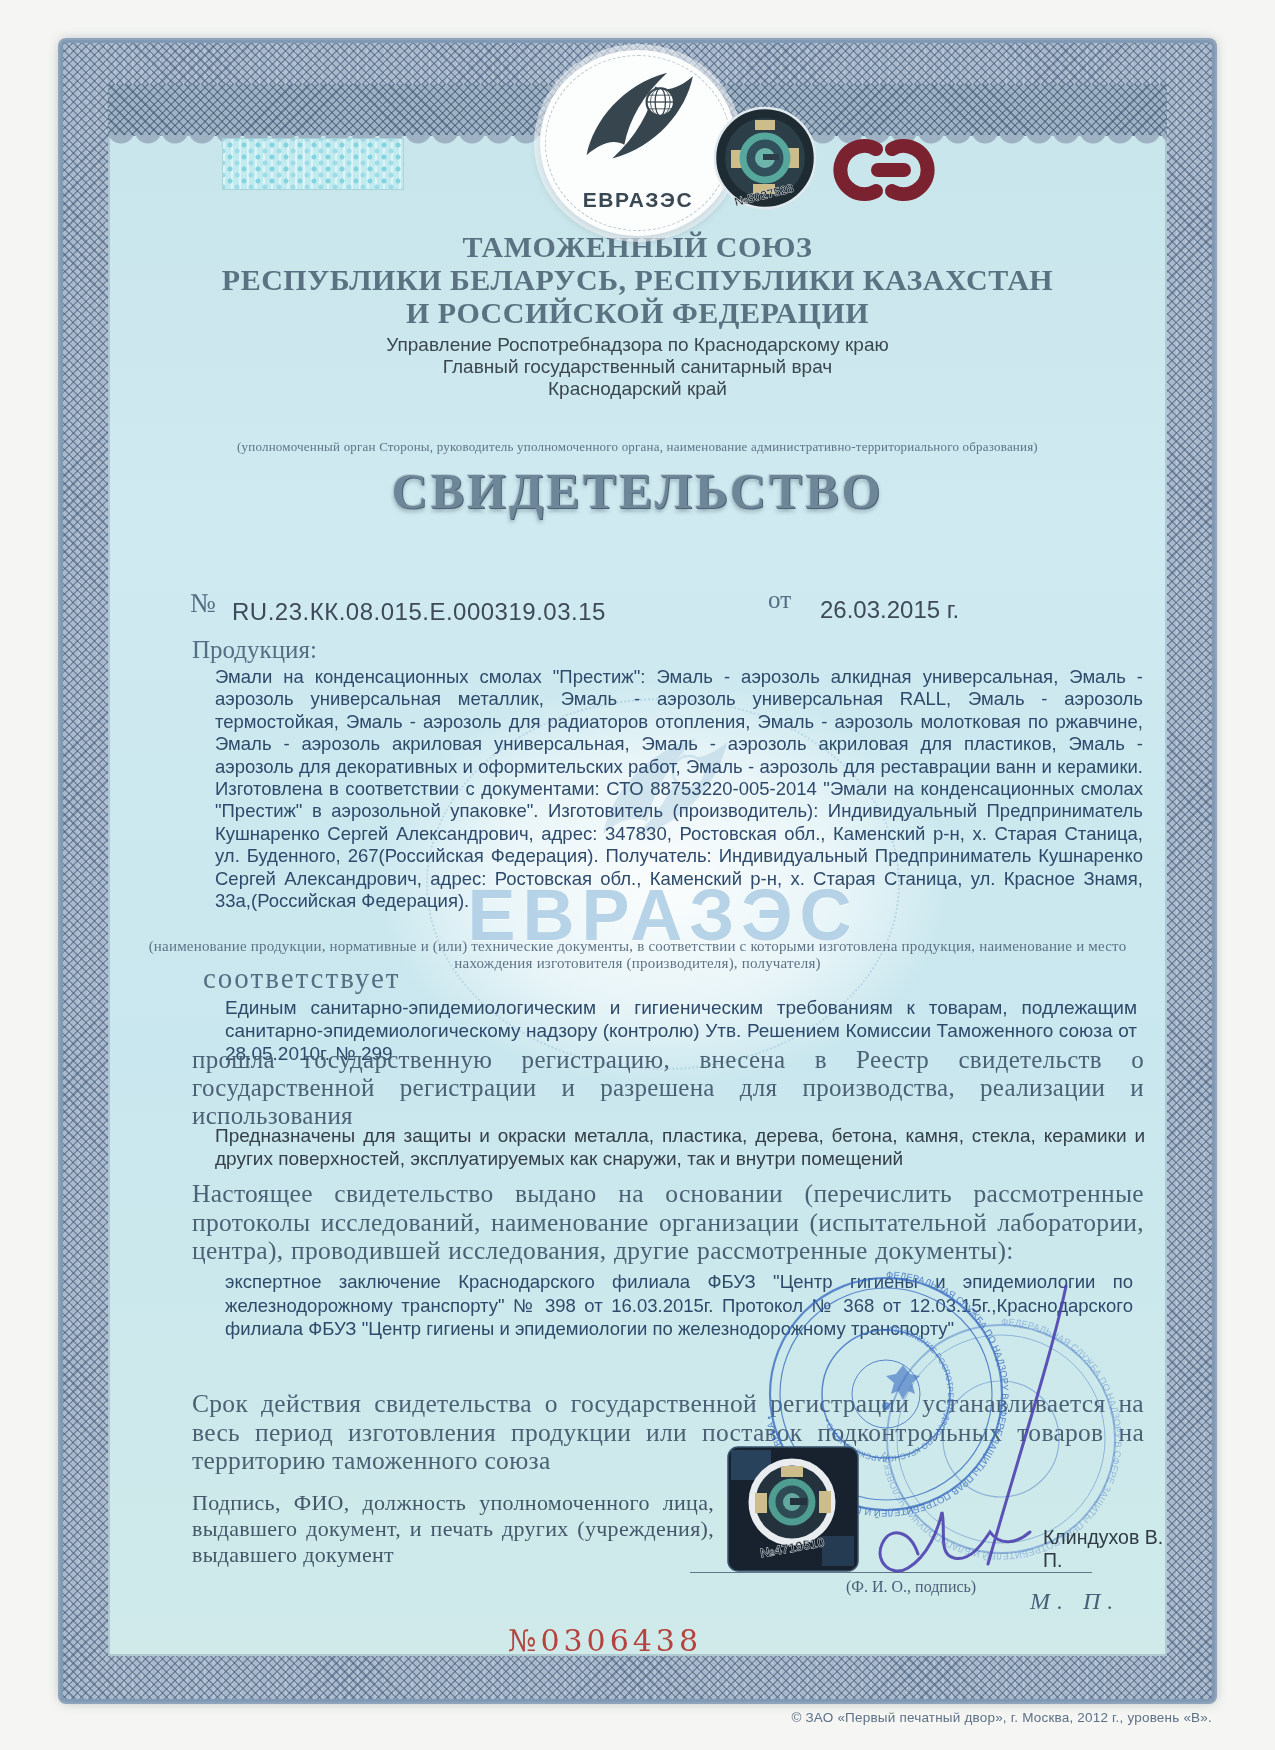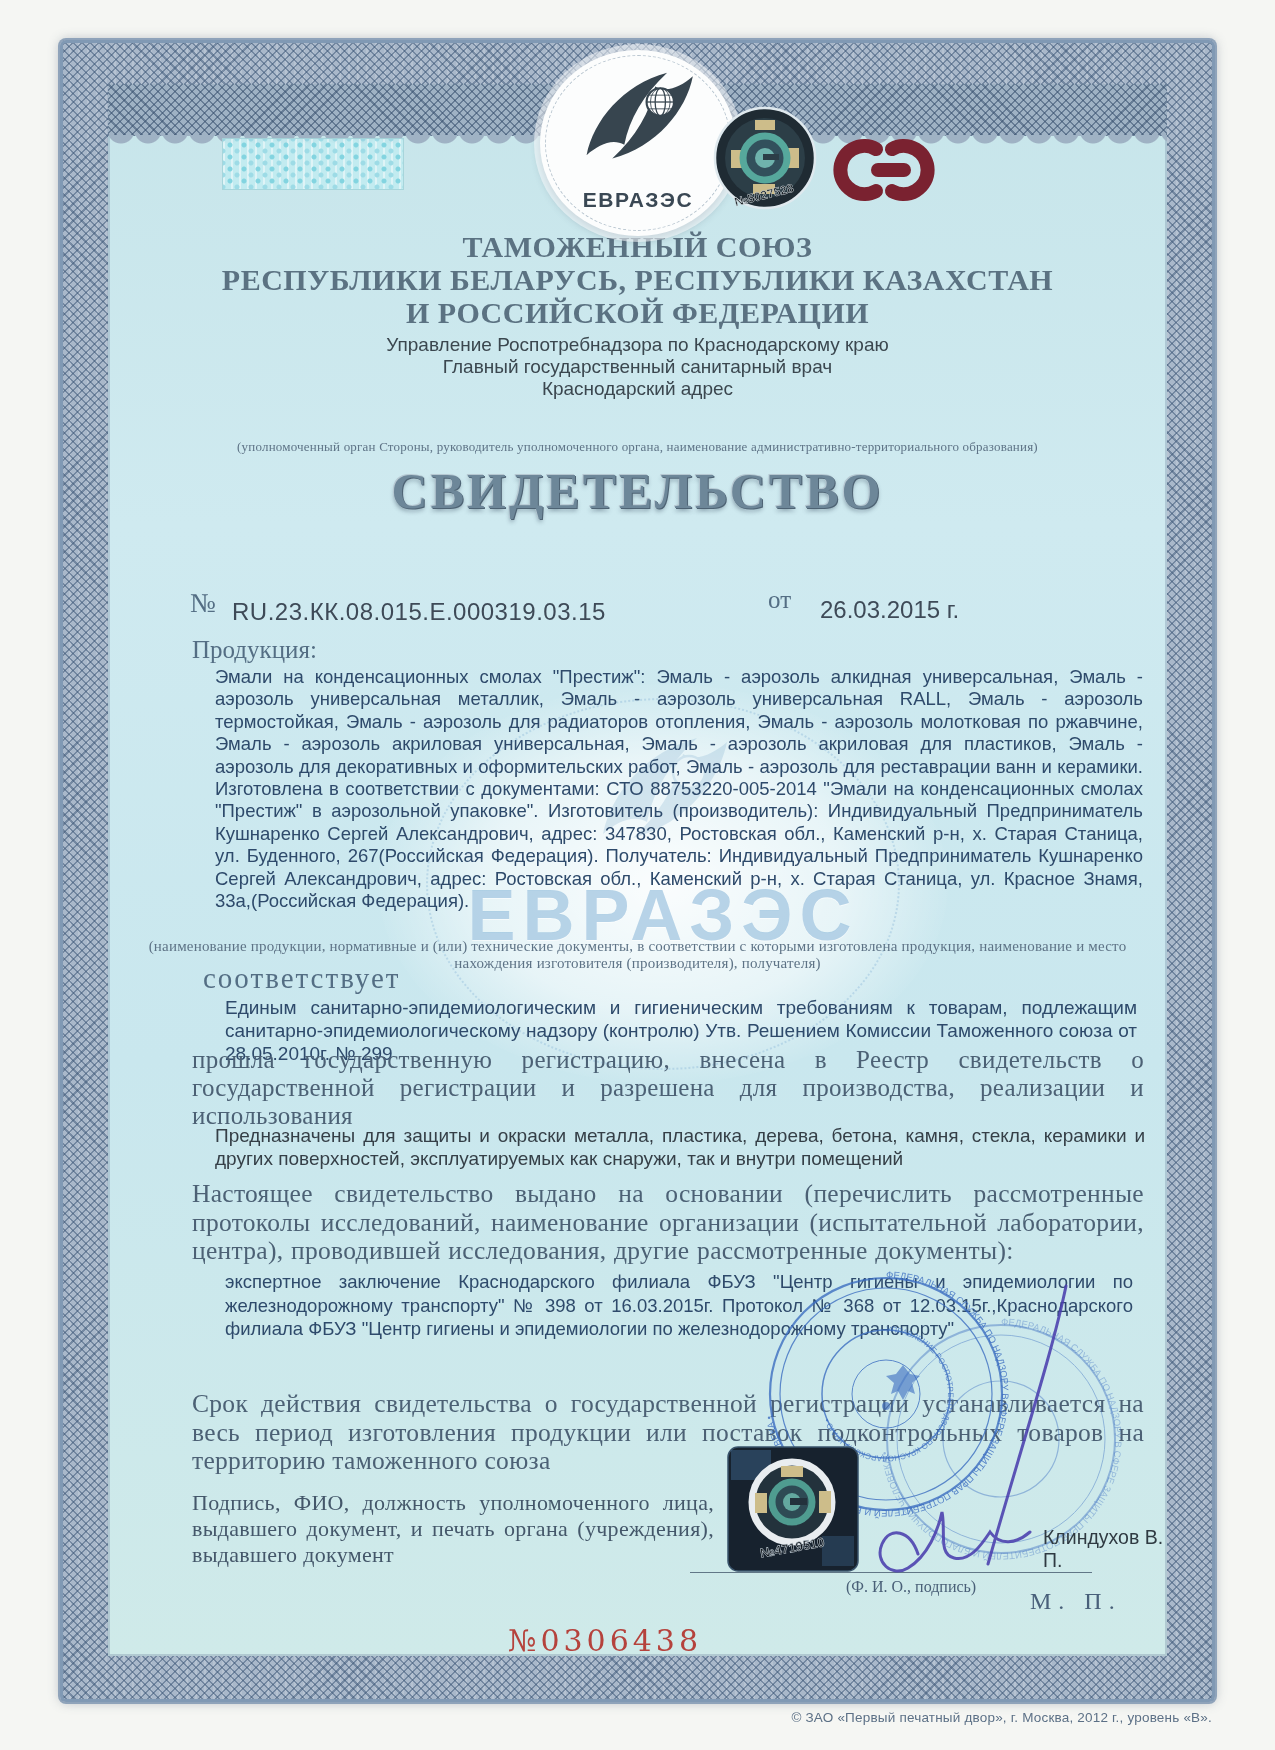--- a/index.html
+++ b/index.html
@@ -81,21 +81,21 @@
   .validity-text{left:84px;top:1306px;width:952px;font-size:25.5px;line-height:28.6px;}
   .sign-note{left:84px;top:1406px;width:522px;font-size:22px;line-height:26px;color:#44576a;}
   .signer{position:absolute;left:935px;top:1442px;z-index:4;font-family:"Liberation Sans",sans-serif;
     font-size:19.5px;color:#2f3a42;}
   .sig-line{position:absolute;left:582px;top:1488px;width:402px;z-index:2;
     border-top:1.5px solid rgba(70,90,110,.8);}
   .sig-caption{position:absolute;left:738px;top:1494px;z-index:2;font-size:16px;color:#4a6078;}
   .serial{position:absolute;left:400px;top:1539px;width:330px;z-index:2;text-align:left;
     font-family:"DejaVu Serif",serif;font-size:30px;letter-spacing:4px;color:#b5423c;}
   .mp{position:absolute;left:922px;top:1504px;z-index:2;font-size:24px;letter-spacing:7px;
-    color:#49607a;}
+    color:#49607a;font-style:italic;}
   
   .watermark{position:absolute;left:270px;top:600px;width:570px;height:400px;z-index:0;}
   .watermark::before{content:"";position:absolute;inset:0;border-radius:50%;
     background:radial-gradient(ellipse at center,rgba(255,255,255,.92) 0%,rgba(255,255,255,.55) 45%,rgba(255,255,255,0) 72%);}
   .watermark .wm-ring{position:absolute;inset:14px 48px;border-radius:50%;
     border:2px dotted rgba(150,190,220,.45);}
   .watermark .wm-swoosh{position:absolute;left:210px;top:46px;opacity:.22;}
   .wm-text{position:absolute;left:0;right:0;top:190px;text-align:center;
     font-family:"Liberation Sans",sans-serif;font-weight:bold;font-size:72px;
     letter-spacing:7px;color:rgba(128,176,214,.55);text-shadow:0 1px 0 rgba(255,255,255,.6);}
@@ -128,21 +128,21 @@
       </div>
 
       <div class="hdr">
         <div>ТАМОЖЕННЫЙ СОЮЗ</div>
         <div>РЕСПУБЛИКИ БЕЛАРУСЬ, РЕСПУБЛИКИ КАЗАХСТАН</div>
         <div>И РОССИЙСКОЙ ФЕДЕРАЦИИ</div>
       </div>
       <div class="authority">
         <div>Управление Роспотребнадзора по Краснодарскому краю</div>
         <div>Главный государственный санитарный врач</div>
-        <div>Краснодарский адрес</div>
+        <div>Краснодарский край</div>
       </div>
       <div class="caption cap1">(уполномоченный орган Стороны, руководитель уполномоченного органа, наименование административно-территориального образования)</div>
 
       <div class="cert-title">СВИДЕТЕЛЬСТВО</div>
 
       <div class="lbl num-no">№</div>
       <div class="num-val sans">RU.23.КК.08.015.Е.000319.03.15</div>
       <div class="lbl num-ot">от</div>
       <div class="num-date sans">26.03.2015 г.</div>
 
@@ -154,21 +154,21 @@
       <div class="para-sans compl-text">Единым санитарно-эпидемиологическим и гигиеническим требованиям к товарам, подлежащим санитарно-эпидемиологическому надзору (контролю) Утв. Решением Комиссии Таможенного союза от 28.05.2010г. № 299</div>
 
       <div class="para-serif reg-text">прошла государственную регистрацию, внесена в Реестр свидетельств о государственной регистрации и разрешена для производства, реализации и использования</div>
       <div class="para-sans purpose-text">Предназначены для защиты и окраски металла, пластика, дерева, бетона, камня, стекла, керамики и других поверхностей, эксплуатируемых как снаружи, так и внутри помещений</div>
 
       <div class="para-serif basis-text">Настоящее свидетельство выдано на основании (перечислить рассмотренные протоколы исследований, наименование организации (испытательной лаборатории, центра), проводившей исследования, другие рассмотренные документы):</div>
       <div class="para-sans docs-text">экспертное заключение Краснодарского филиала ФБУЗ "Центр гигиены и эпидемиологии по железнодорожному транспорту" № 398 от 16.03.2015г. Протокол № 368 от 12.03.15г.,Краснодарского филиала ФБУЗ "Центр гигиены и эпидемиологии по железнодорожному транспорту"</div>
 
       <div class="para-serif validity-text">Срок действия свидетельства о государственной регистрации устанавливается на весь период изготовления продукции или поставок подконтрольных товаров на территорию таможенного союза</div>
 
-      <div class="para-serif sign-note">Подпись, ФИО, должность уполномоченного лица, выдавшего документ, и печать органа (учреждения), выдавшего документ</div>
+      <div class="para-serif sign-note">Подпись, ФИО, должность уполномоченного лица, выдавшего документ, и печать других (учреждения), выдавшего документ</div>
       <div class="signer">Клиндухов В. П.</div>
       <div class="sig-line"></div>
       <div class="sig-caption">(Ф. И. О., подпись)</div>
       <div class="serial">№0306438</div>
       <div class="mp">М. П.</div>
 
       <svg class="stamp-layer" viewBox="0 0 460 460">
         <defs>
           <path id="ring1" d="M130,44 A116,116 0 1 1 129.9,44"></path>
           <path id="ring2" d="M130,98 A62,62 0 1 1 129.9,98"></path>

